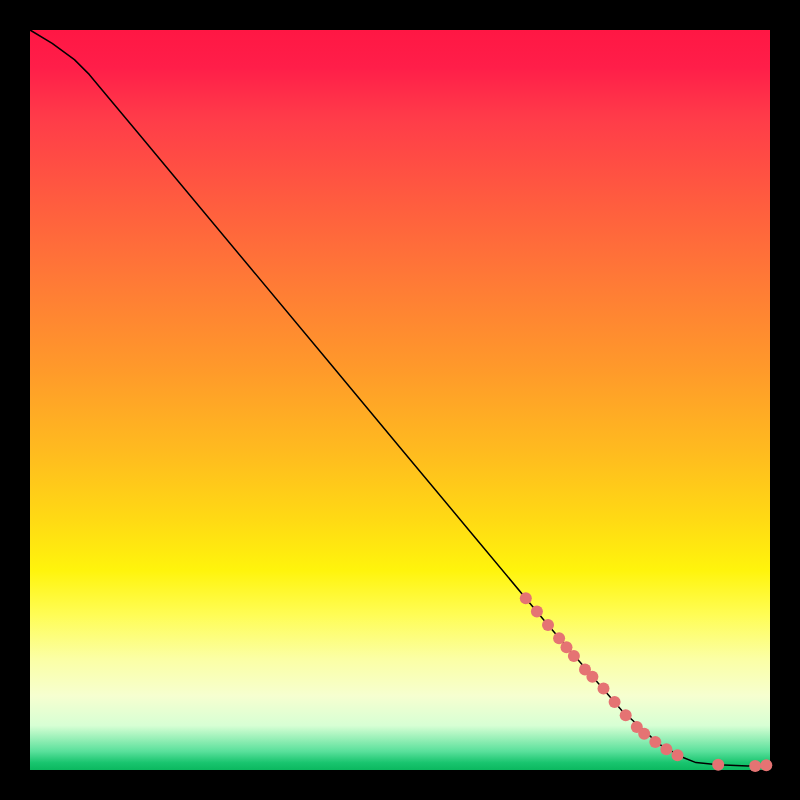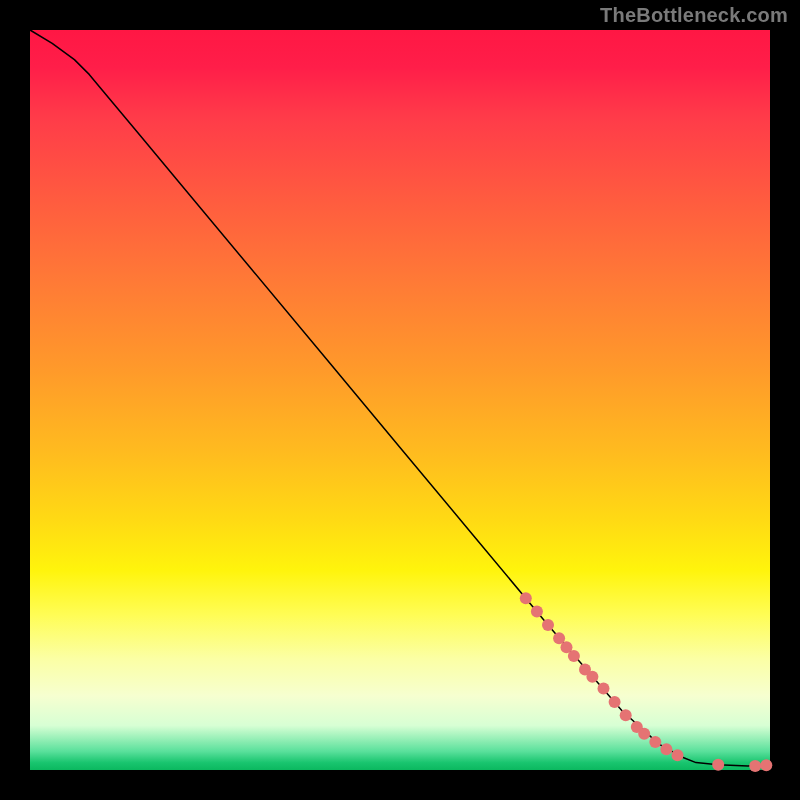--- a/index.html
+++ b/index.html
@@ -71,21 +71,20 @@
   .pt {
     fill: #e57373;
     stroke: none;
   }
 </style>
 </head>
 <body>
 
 <div class="stage">
 
-  <div class="attribution">TheBottleneck.com</div>
 
   <div class="plot">
     <svg class="overlay" viewBox="0 0 740 740">
       <path id="curve-path" class="curve" d="M0.0 0.0 L22.2 13.3 L44.4 29.6 L59.2 44.4 L74.0 62.2 L111.0 106.6 L148.0 151.0 L222.0 239.8 L296.0 328.6 L370.0 417.4 L444.0 506.2 L518.0 595.0 L592.0 680.8 L629.0 714.1 L651.2 726.7 L666.0 732.6 L688.2 734.8 L717.8 735.9 L740.0 734.8"></path>
       <g id="points-group">
           <circle cx="495.8" cy="568.3" r="6" class="pt" fill="#e57373"></circle>
           <circle cx="506.9" cy="581.6" r="6" class="pt" fill="#e57373"></circle>
           <circle cx="518.0" cy="595.0" r="6" class="pt" fill="#e57373"></circle>
           <circle cx="529.1" cy="608.3" r="6" class="pt" fill="#e57373"></circle>
           <circle cx="536.5" cy="617.2" r="6" class="pt" fill="#e57373"></circle>

